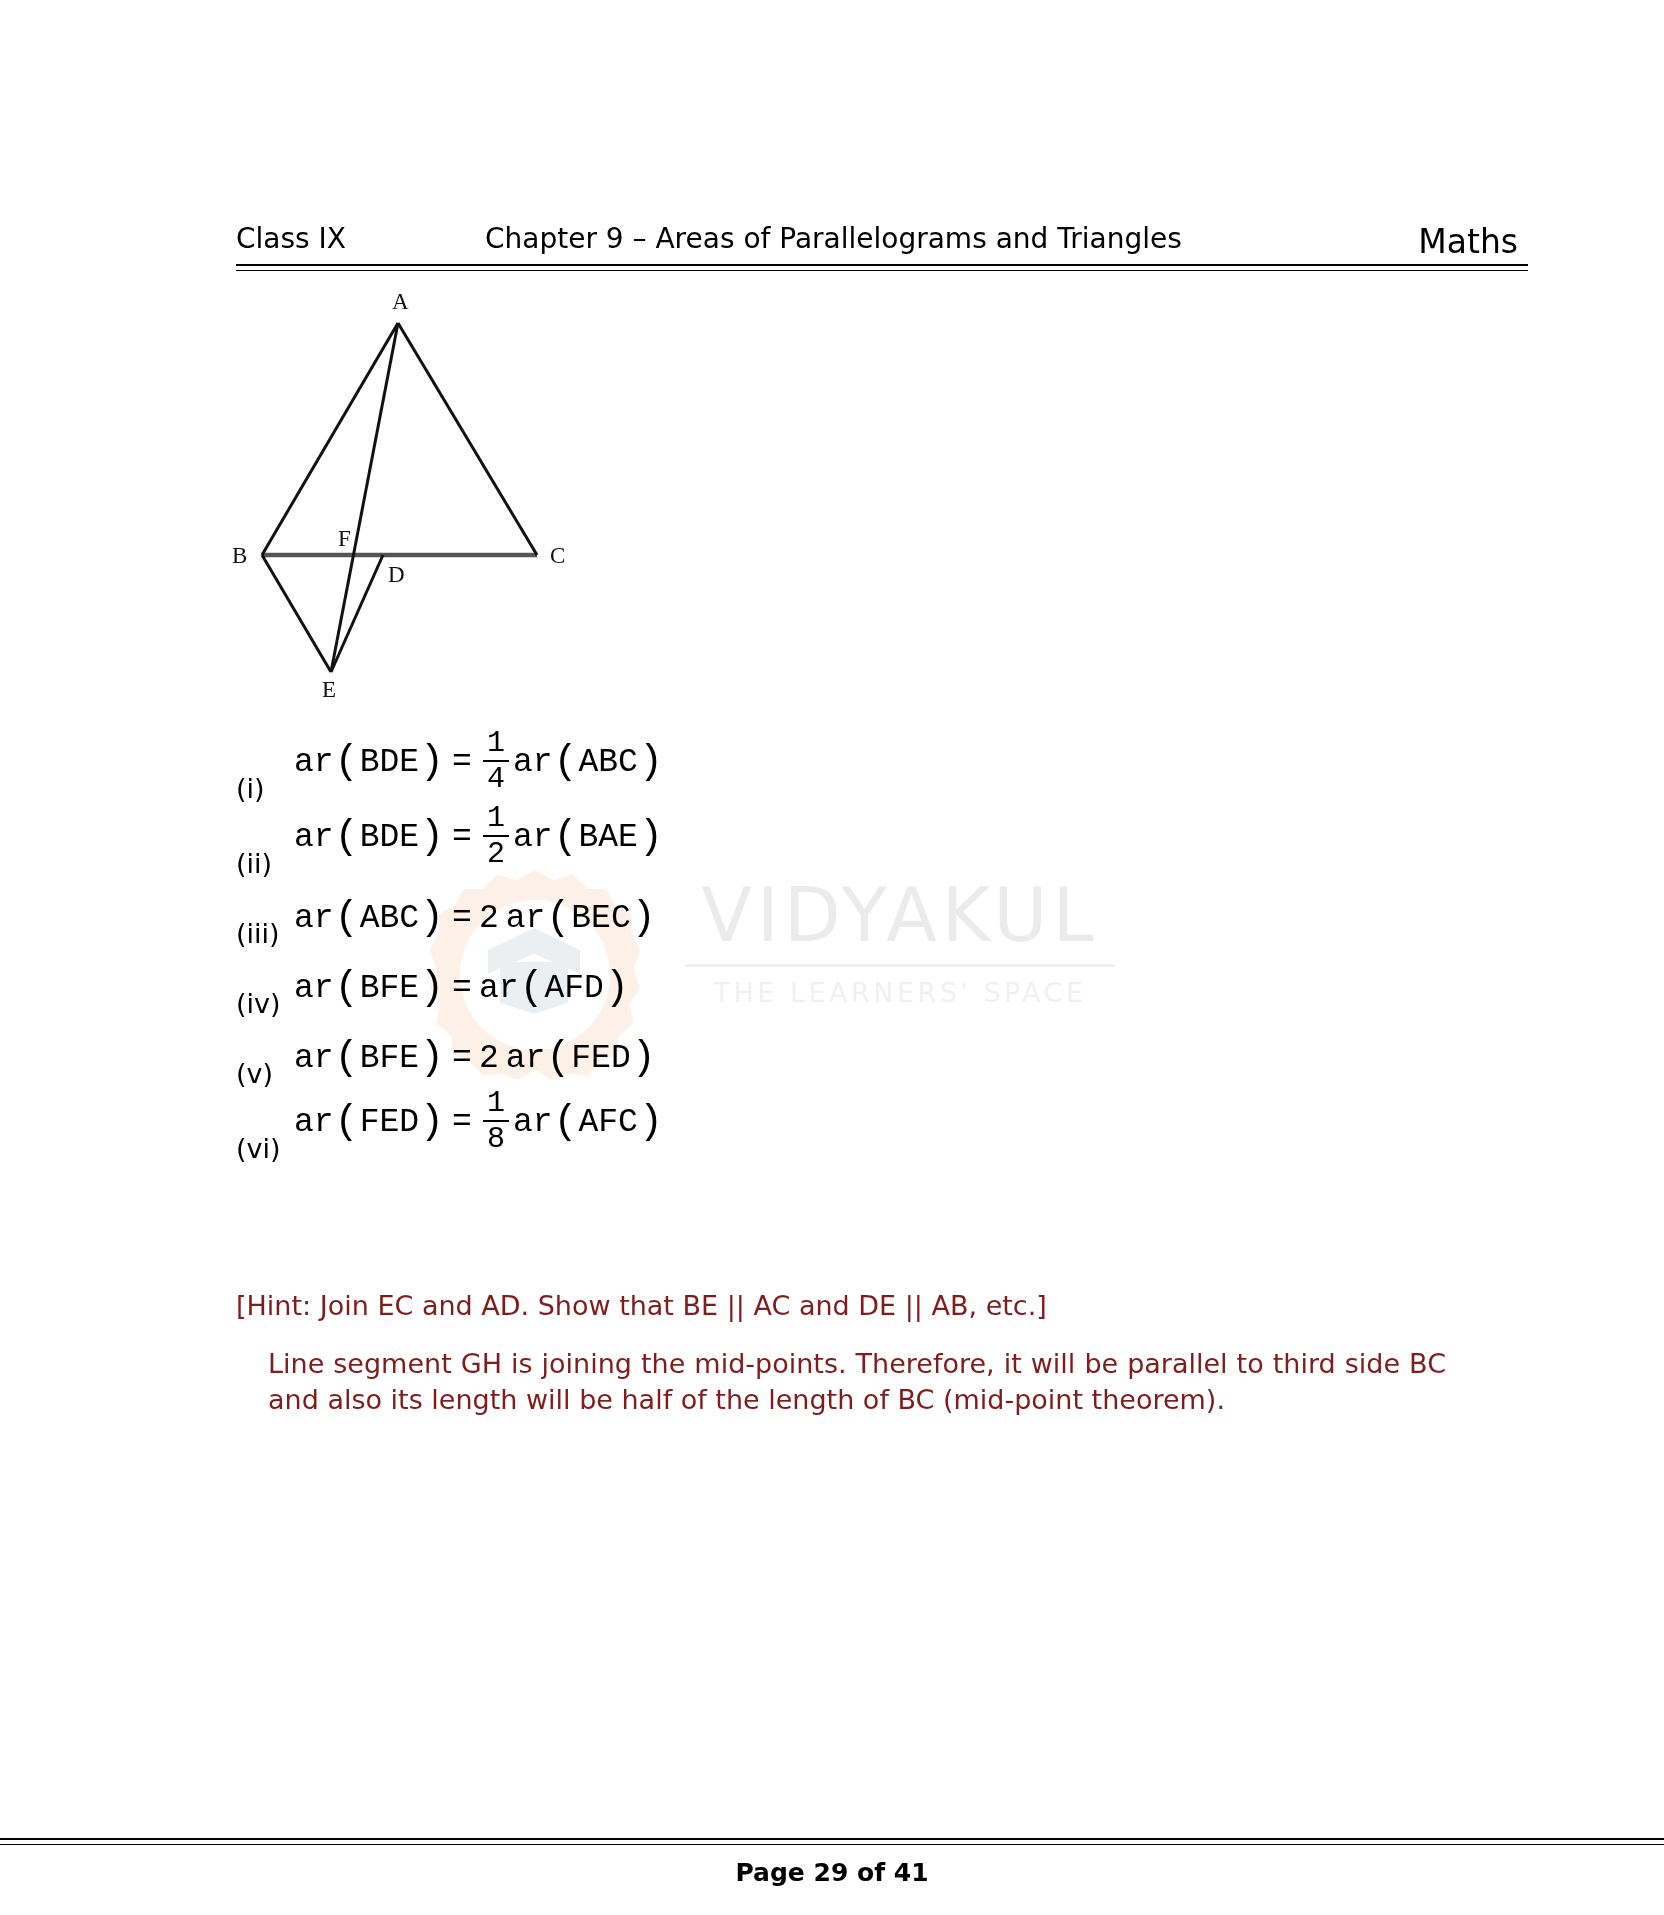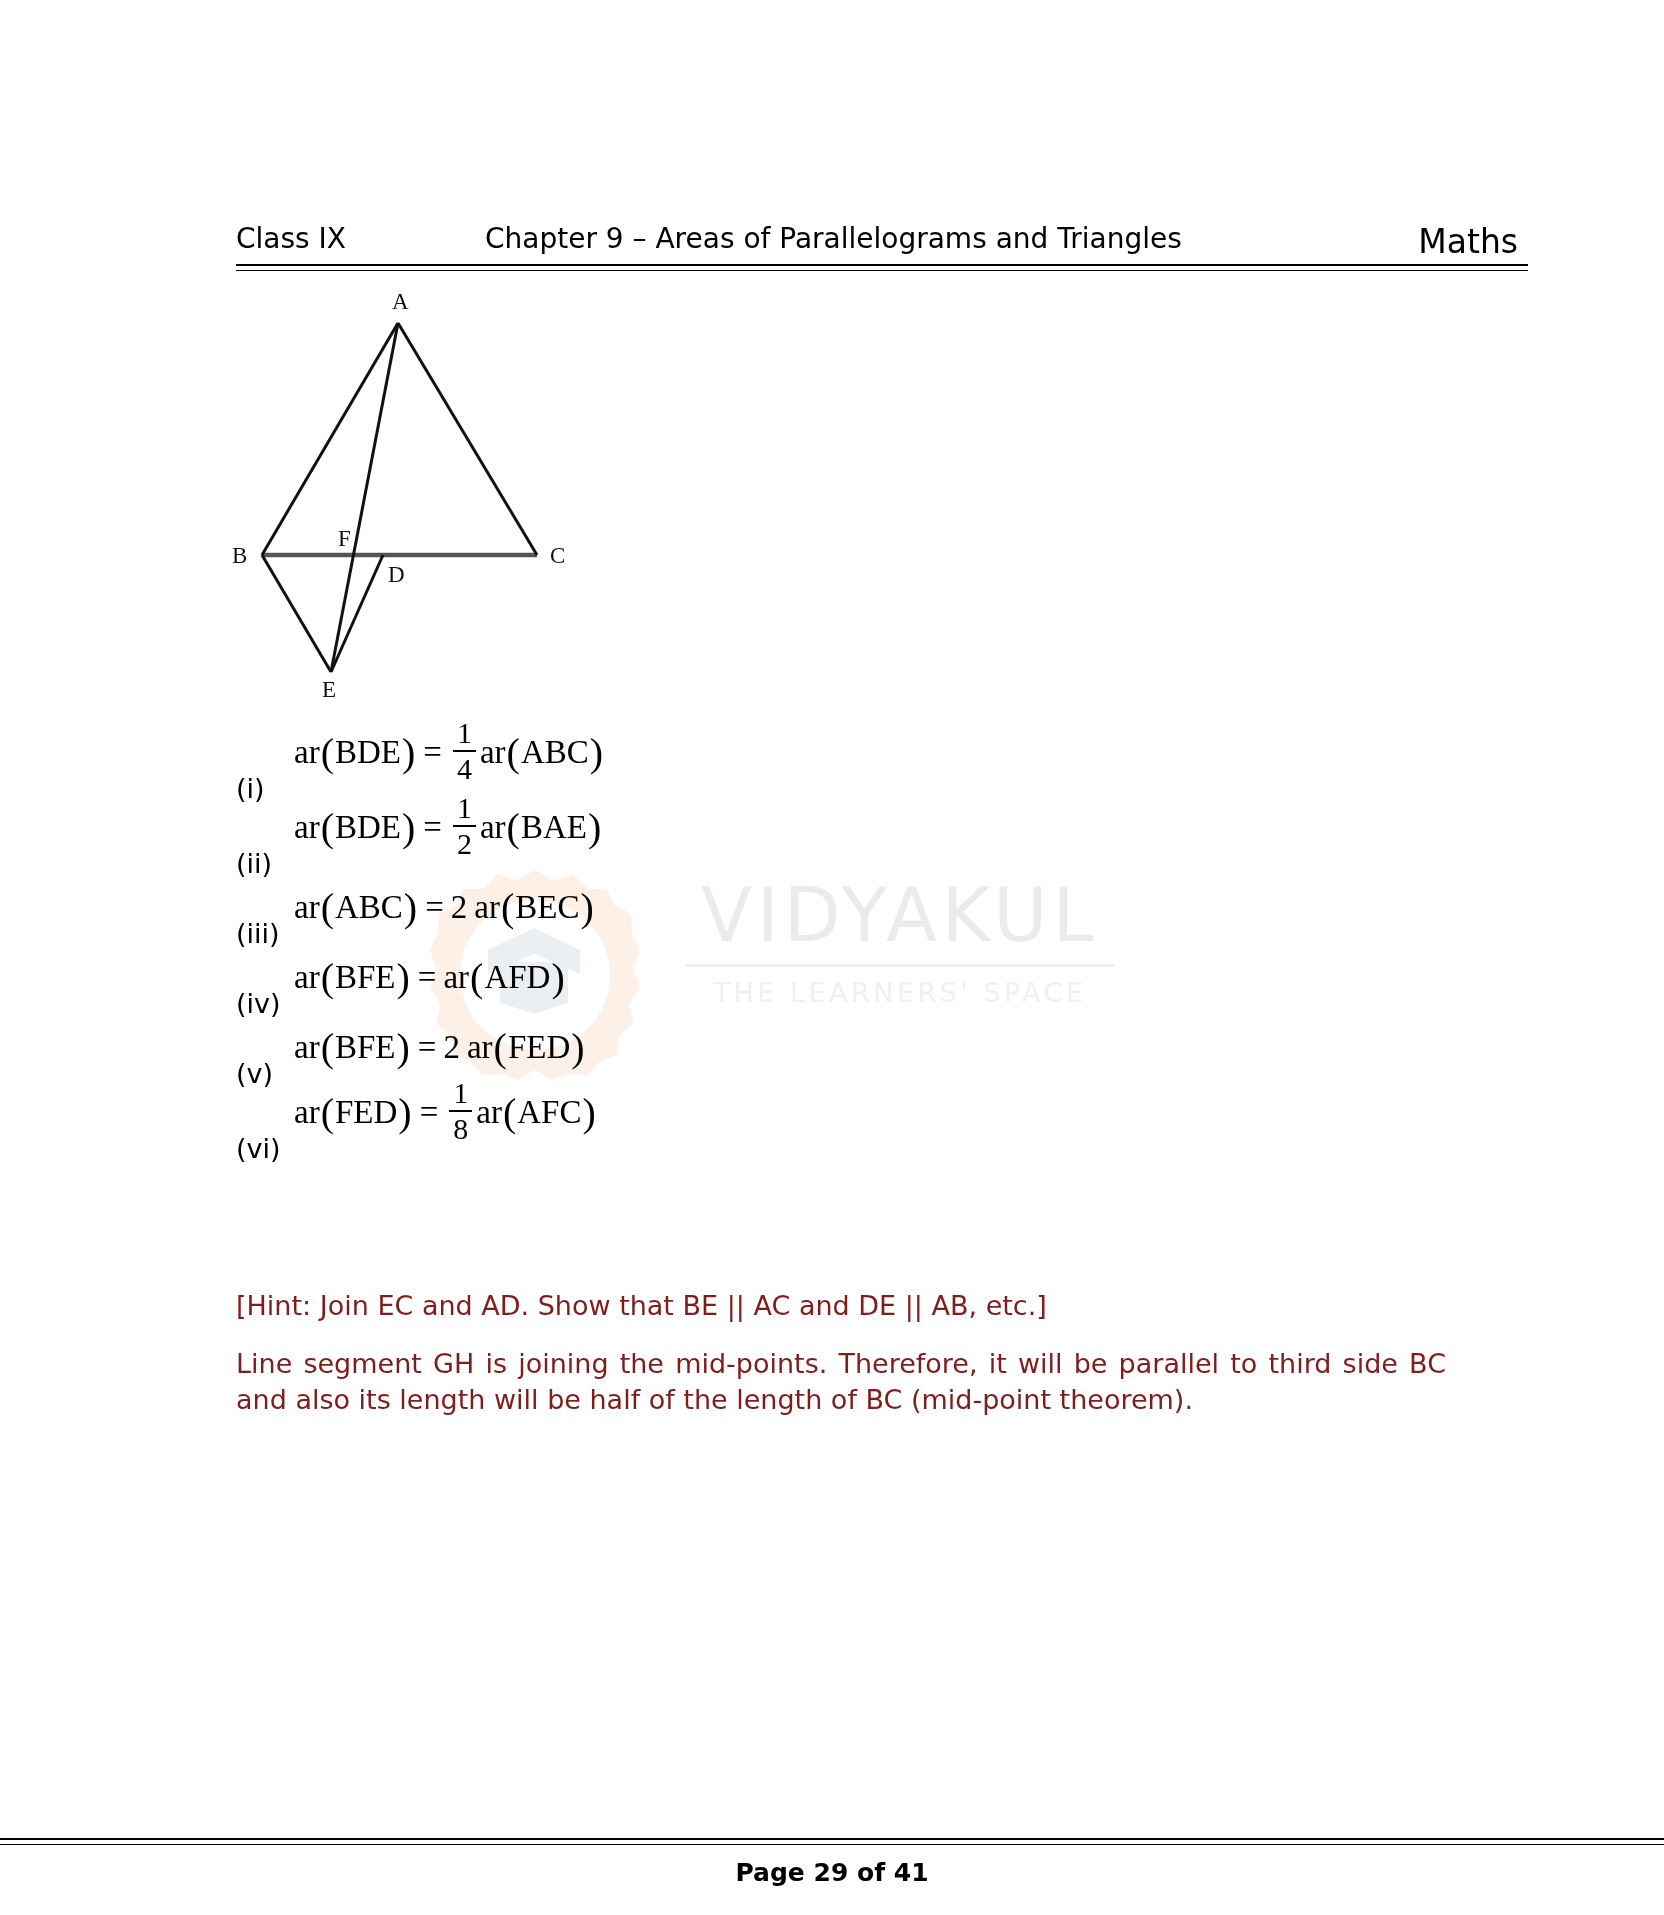--- a/index.html
+++ b/index.html
@@ -160,22 +160,22 @@
   .mlabel {
     position: absolute;
     left: 0px;
     bottom: 6px;
     font-size: 27px;
     font-family: "DejaVu Sans", sans-serif;
   }
   .mexpr {
     position: absolute;
     left: 58px;
-    bottom: 24px;
-    font-family: Liberation Serif, serif;
+    bottom: 14px;
+    font-family: Liberation Mono, monospace;
     font-size: 33px;
     white-space: nowrap;
     display: flex;
     align-items: center;
     margin-top: 28px;
   }
   .mexpr .fn  { font-style: normal; }
   .mexpr .paren { font-size: 40px; font-weight: 300; margin: 0 1px; }
   .mexpr .op  { margin: 0 7px; }
   .frac {
@@ -204,20 +204,21 @@
     font-size: 27px;
     color: #7f1d1d;
   }
   .body p {
     margin: 0 0 22px 0;
     line-height: 1.34;
   }
   .body p.justify {
     text-align: justify;
     text-justify: inter-word;
+    margin-left: 32px;
   }
 
   
   .ftr-rule {
     position: absolute;
     left: 0px;
     top: 1838px;
     width: 1664px;
     height: 4px;
     border-top: 2px solid #000;

